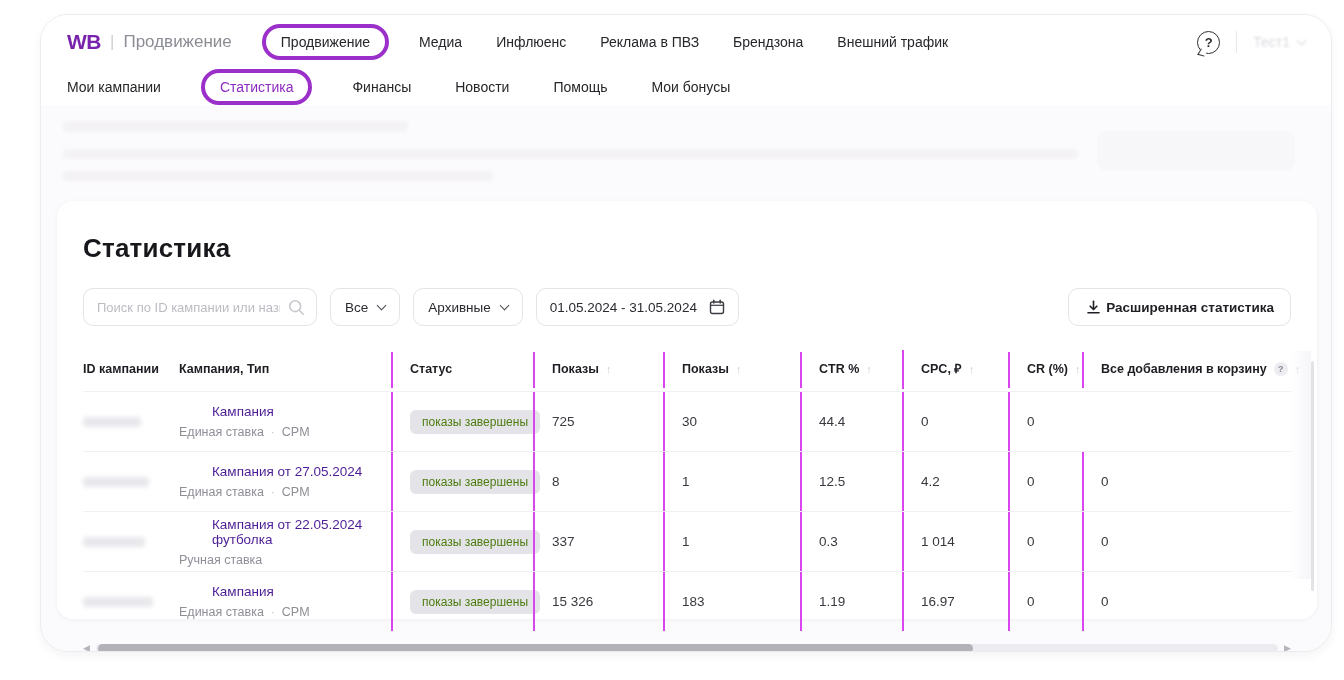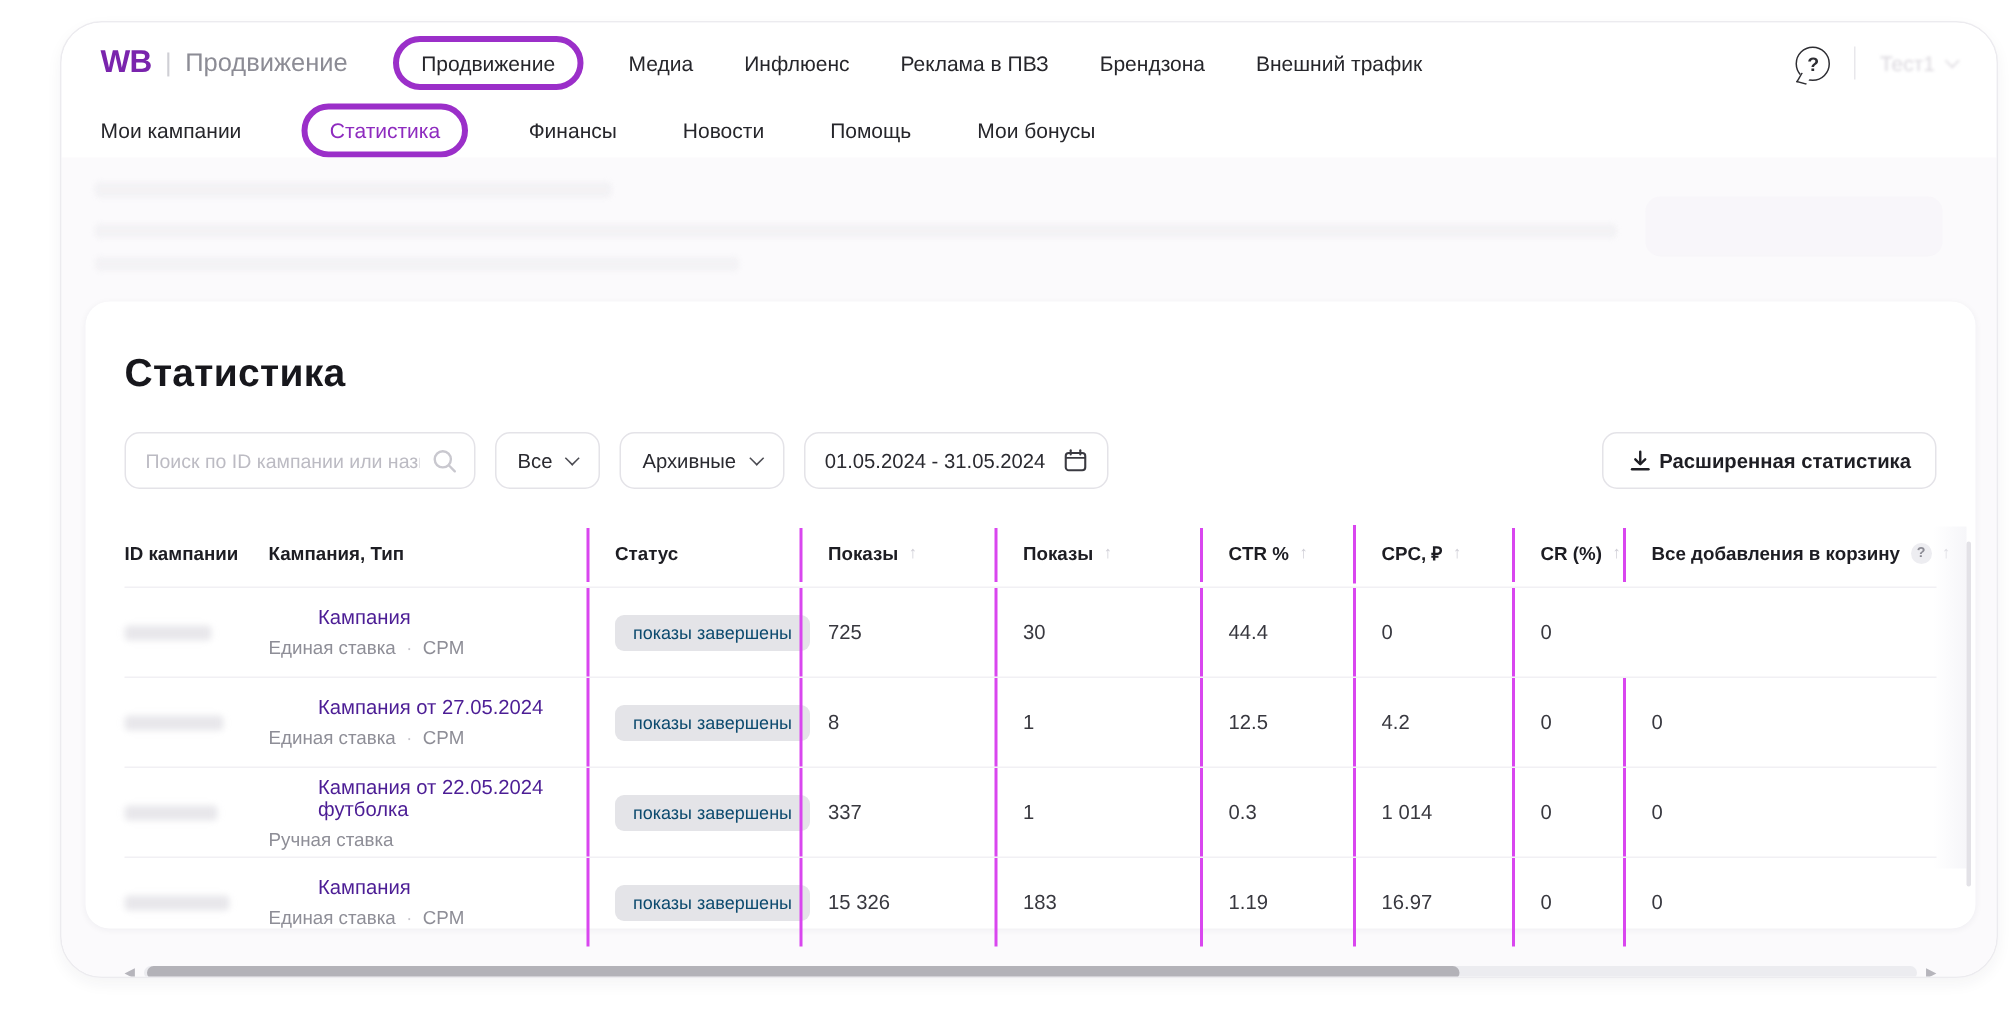--- a/index.html
+++ b/index.html
@@ -60,21 +60,21 @@
   .sort { color:#cfced6; font-size:11px; margin-left:7px; font-weight:400; }
   .qmark { width:14px; height:14px; border-radius:50%; background:#ededf1; color:#8b8b94; font-size:9.5px; font-weight:700;
     display:inline-flex; align-items:center; justify-content:center; margin-left:7px; }
   .trow { border-top:1px solid #f1f0f4; height:60px; }
   .td { font-size:13.5px; color:#38383f; height:100%; display:flex; align-items:center; padding-right:6px; }
   .td.camp { flex-direction:column; align-items:flex-start; justify-content:center; }
   .id-blob { width:58px; height:10px; background:#e8e7eb; border-radius:3px; filter:blur(2px); }
   .camp-name { color:#4c1d95; font-size:13.5px; cursor:pointer;margin-left:33px; }
   .camp-sub { margin-top:6px; font-size:12.5px; color:#8e8e97; display:flex; align-items:center; }
   .dot-sep { color:#c6c5cc; margin:0 7px; font-size:12px; }
-  .badge { background:#e4e4e8; color:#0c4a6e; font-size:12px; border-radius:6px; padding:5px 12px; white-space:nowrap; }
+  .badge { background:#e4e4e8; color:#4d7c0f; font-size:12px; border-radius:6px; padding:5px 12px; white-space:nowrap; }
   
   .vscroll { position:absolute; right:3px; top:160px; height:230px; width:3px; background:#e3e2e7; border-radius:2px; }
   .edge-shade { position:absolute; right:6px; top:150px; bottom:40px; width:22px; background:linear-gradient(to right, rgba(246,246,249,0), #f6f6f9); pointer-events:none; }
   .hscroll { display:flex; align-items:center; gap:6px; height:26px; margin-top:4px; }
   .hs-arrow { color:#b6b5bc; font-size:9px; line-height:1; cursor:pointer; }
   .hs-track { flex:1; height:9px; background:#ececf0; border-radius:5px; position:relative; }
   .hs-thumb { position:absolute; left:2px; top:0; height:9px; width:74%; background:#b3b2b8; border-radius:5px; cursor:grab; }
 </style>
 </head>
 <body>

